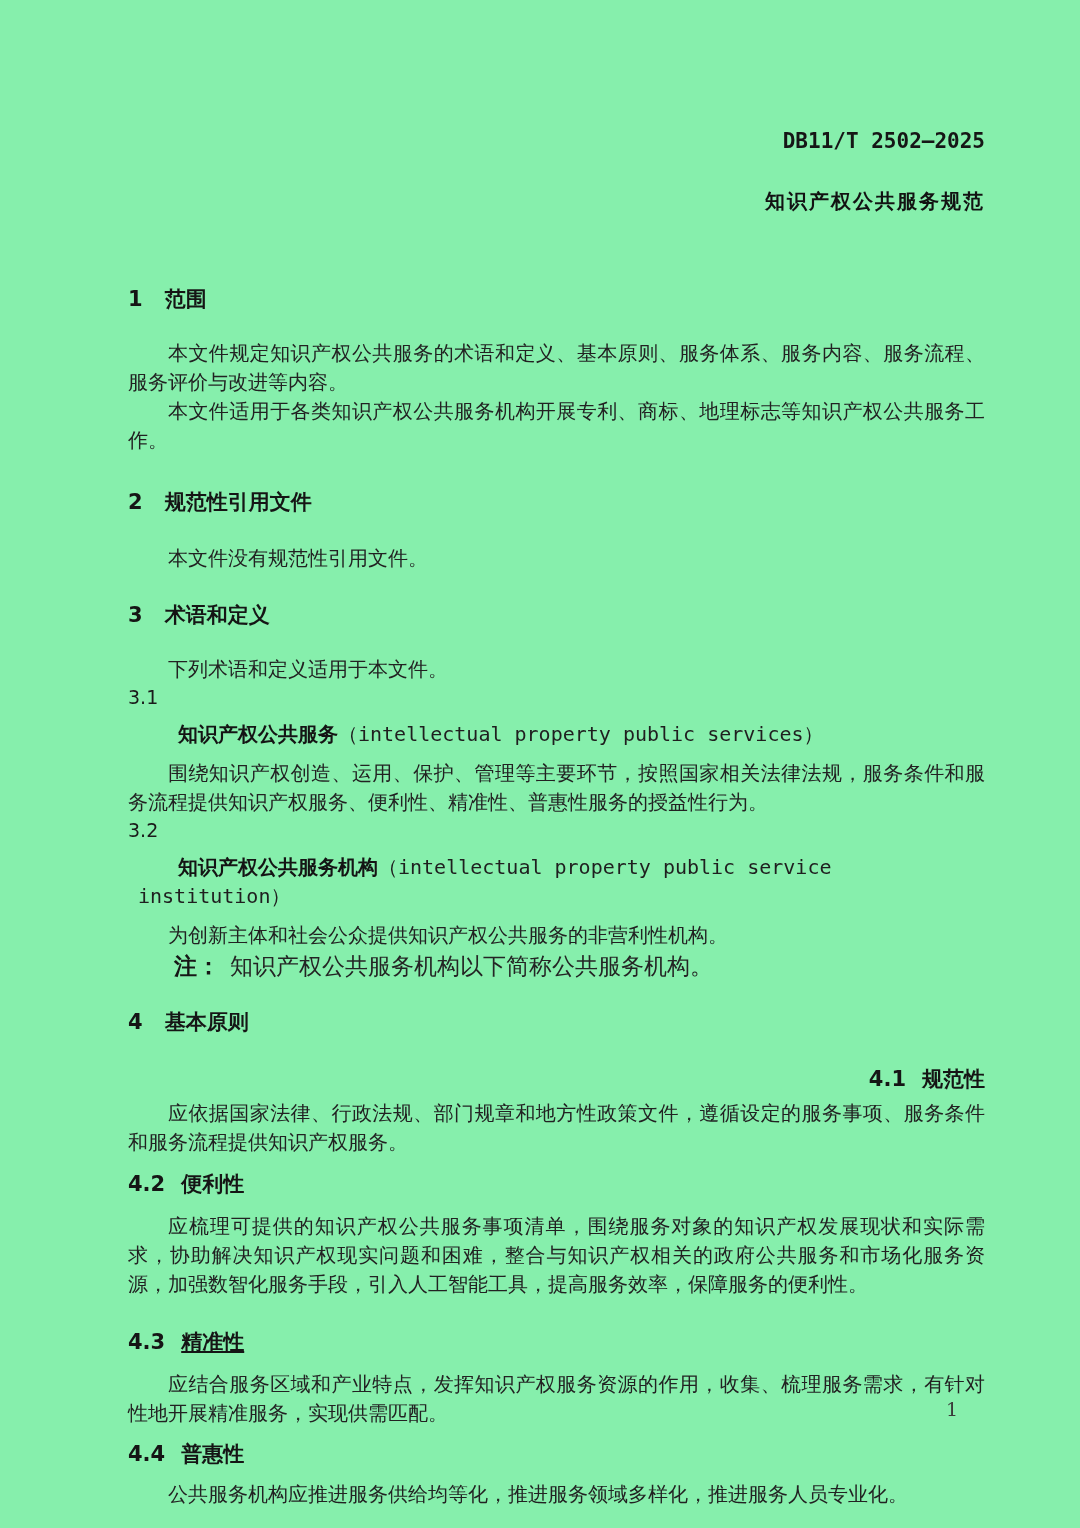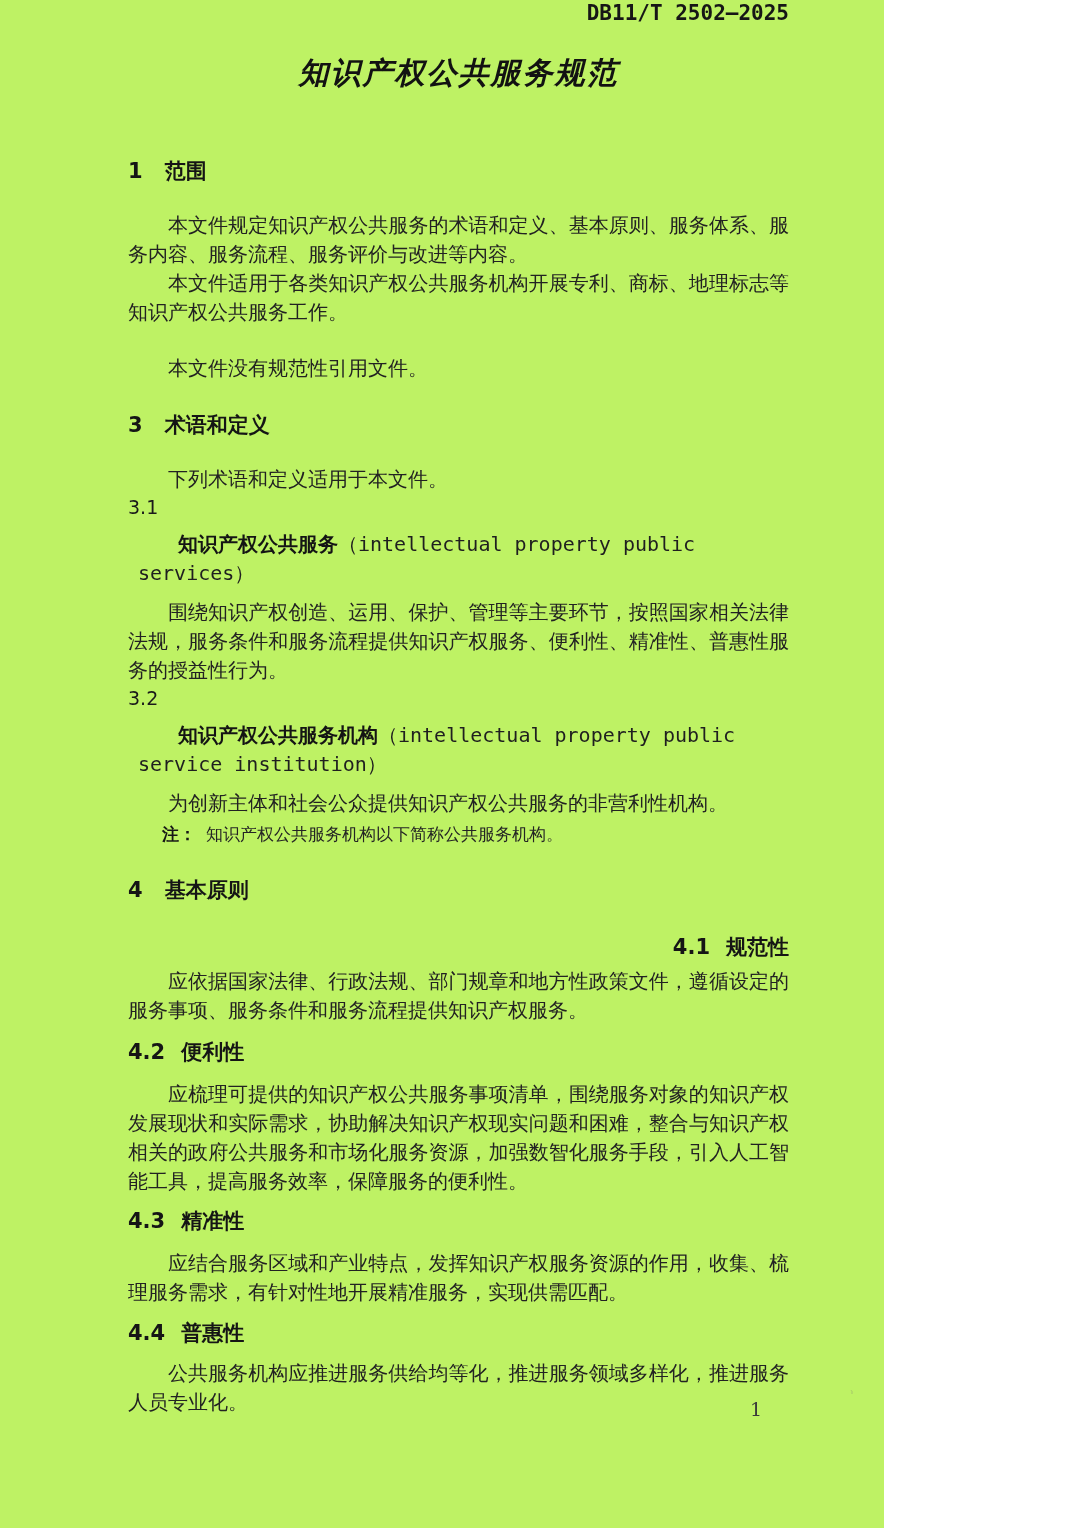--- a/index.html
+++ b/index.html
@@ -2,52 +2,52 @@
 <html><head>
 <meta charset="utf-8">
 <style>
   html, body {
     margin: 0;
     padding: 0;
     background: #ffffff;
   }
   .page {
     position: relative;
-    width: 884px;
+    width: 1080px;
     height: 1528px;
-    background: #bef264;
+    background: #86efac;
     box-sizing: border-box;
+    padding-top: 128px;
     color: #1c1c1c;
     overflow: hidden;
   }
   .content {
     margin-left: 128px;
     margin-right: 95px; 
   }
   
   .doc-code {
     text-align: right;
     font-family: "DejaVu Sans Mono", monospace;
     font-size: 21px;
     font-weight: 600;
     line-height: 26px;
     color: #161616;
     letter-spacing: 0px;
   }
   
   .doc-title {
     margin: 28px 0 0 0;
-    text-align: center;
-    font-family: "DejaVu Sans", sans-serif;
-    font-weight: bold;
-    font-size: 30px;
+    text-align: right;
+    font-family: "DejaVu Sans", sans-serif;
+    font-weight: bold;
+    font-size: 20px;
     line-height: 38px;
     color: #121212;
     letter-spacing: 2px;
-    font-style: italic;
   }
   
   .h-sec {
     font-family: "DejaVu Sans", sans-serif;
     font-weight: bold;
     font-size: 21px;
     line-height: 30px;
     color: #151515;
   }
   .h-sec .h-num {
@@ -87,21 +87,21 @@
     color: #141414;
   }
   .term-en {
     font-family: "DejaVu Sans Mono", monospace;
     font-weight: 500;
     color: #1f1f1f;
   }
   
   .note-line {
     margin: 0;
-    font-size: 17px;
+    font-size: 23px;
     line-height: 26px;
     text-indent: 2em;
     font-family: "DejaVu Serif", serif;
     color: #242424;
   }
   .note-label {
     font-family: "DejaVu Sans", sans-serif;
     font-weight: bold;
     margin-right: 10px;
     color: #161616;
@@ -110,21 +110,21 @@
   .mt-title-h1 { margin-top: 64px; }
   .mt-p-after-h { margin-top: 25px; }
   .mt-h2 { margin-top: 32px; }
   .mt-p2 { margin-top: 27px; }
   .mt-h3 { margin-top: 27px; }
   .mt-h4 { margin-top: 28px; }
   .mt-h41 { margin-top: 27px; text-align: right; }
   .mt-p41 { margin-top: 5px; }
   .mt-h42 { margin-top: 12px; }
   .mt-p42 { margin-top: 13px; }
-  .mt-h43 { margin-top: 10px; }
+  .mt-h43 { margin-top: 28px; text-decoration: underline; }
   .mt-p43 { margin-top: 13px; }
   .mt-h44 { margin-top: 11px; }
   .mt-p44 { margin-top: 11px; }
   .mt-note { margin-top: 3px; }
   
   .page-num {
     position: absolute;
     top: 1398px;
     right: 122px;
     font-family: "DejaVu Serif", serif;
@@ -154,20 +154,23 @@
     <div class="doc-code">DB11/T 2502—2025</div>
 
     <div class="doc-title">知识产权公共服务规范</div>
 
     <div class="h-sec mt-title-h1">
       <span class="h-num">1</span><span class="h-txt">范围</span>
     </div>
     <p class="body-p ind mt-p-after-h">本文件规定知识产权公共服务的术语和定义、基本原则、服务体系、服务内容、服务流程、服务评价与改进等内容。</p>
     <p class="body-p ind">本文件适用于各类知识产权公共服务机构开展专利、商标、地理标志等知识产权公共服务工作。</p>
 
+    <div class="h-sec mt-h2">
+      <span class="h-num">2</span><span class="h-txt">规范性引用文件</span>
+    </div>
     <p class="body-p ind mt-p2">本文件没有规范性引用文件。</p>
 
     <div class="h-sec mt-h3">
       <span class="h-num">3</span><span class="h-txt">术语和定义</span>
     </div>
     <p class="body-p ind mt-p-after-h">下列术语和定义适用于本文件。</p>
 
     <div class="clause-num">3.1</div>
     <p class="term-line"><span class="term-zh">知识产权公共服务</span><span class="term-en">（intellectual property public services）</span></p>
     <p class="body-p ind">围绕知识产权创造、运用、保护、管理等主要环节，按照国家相关法律法规，服务条件和服务流程提供知识产权服务、便利性、精准性、普惠性服务的授益性行为。</p>

